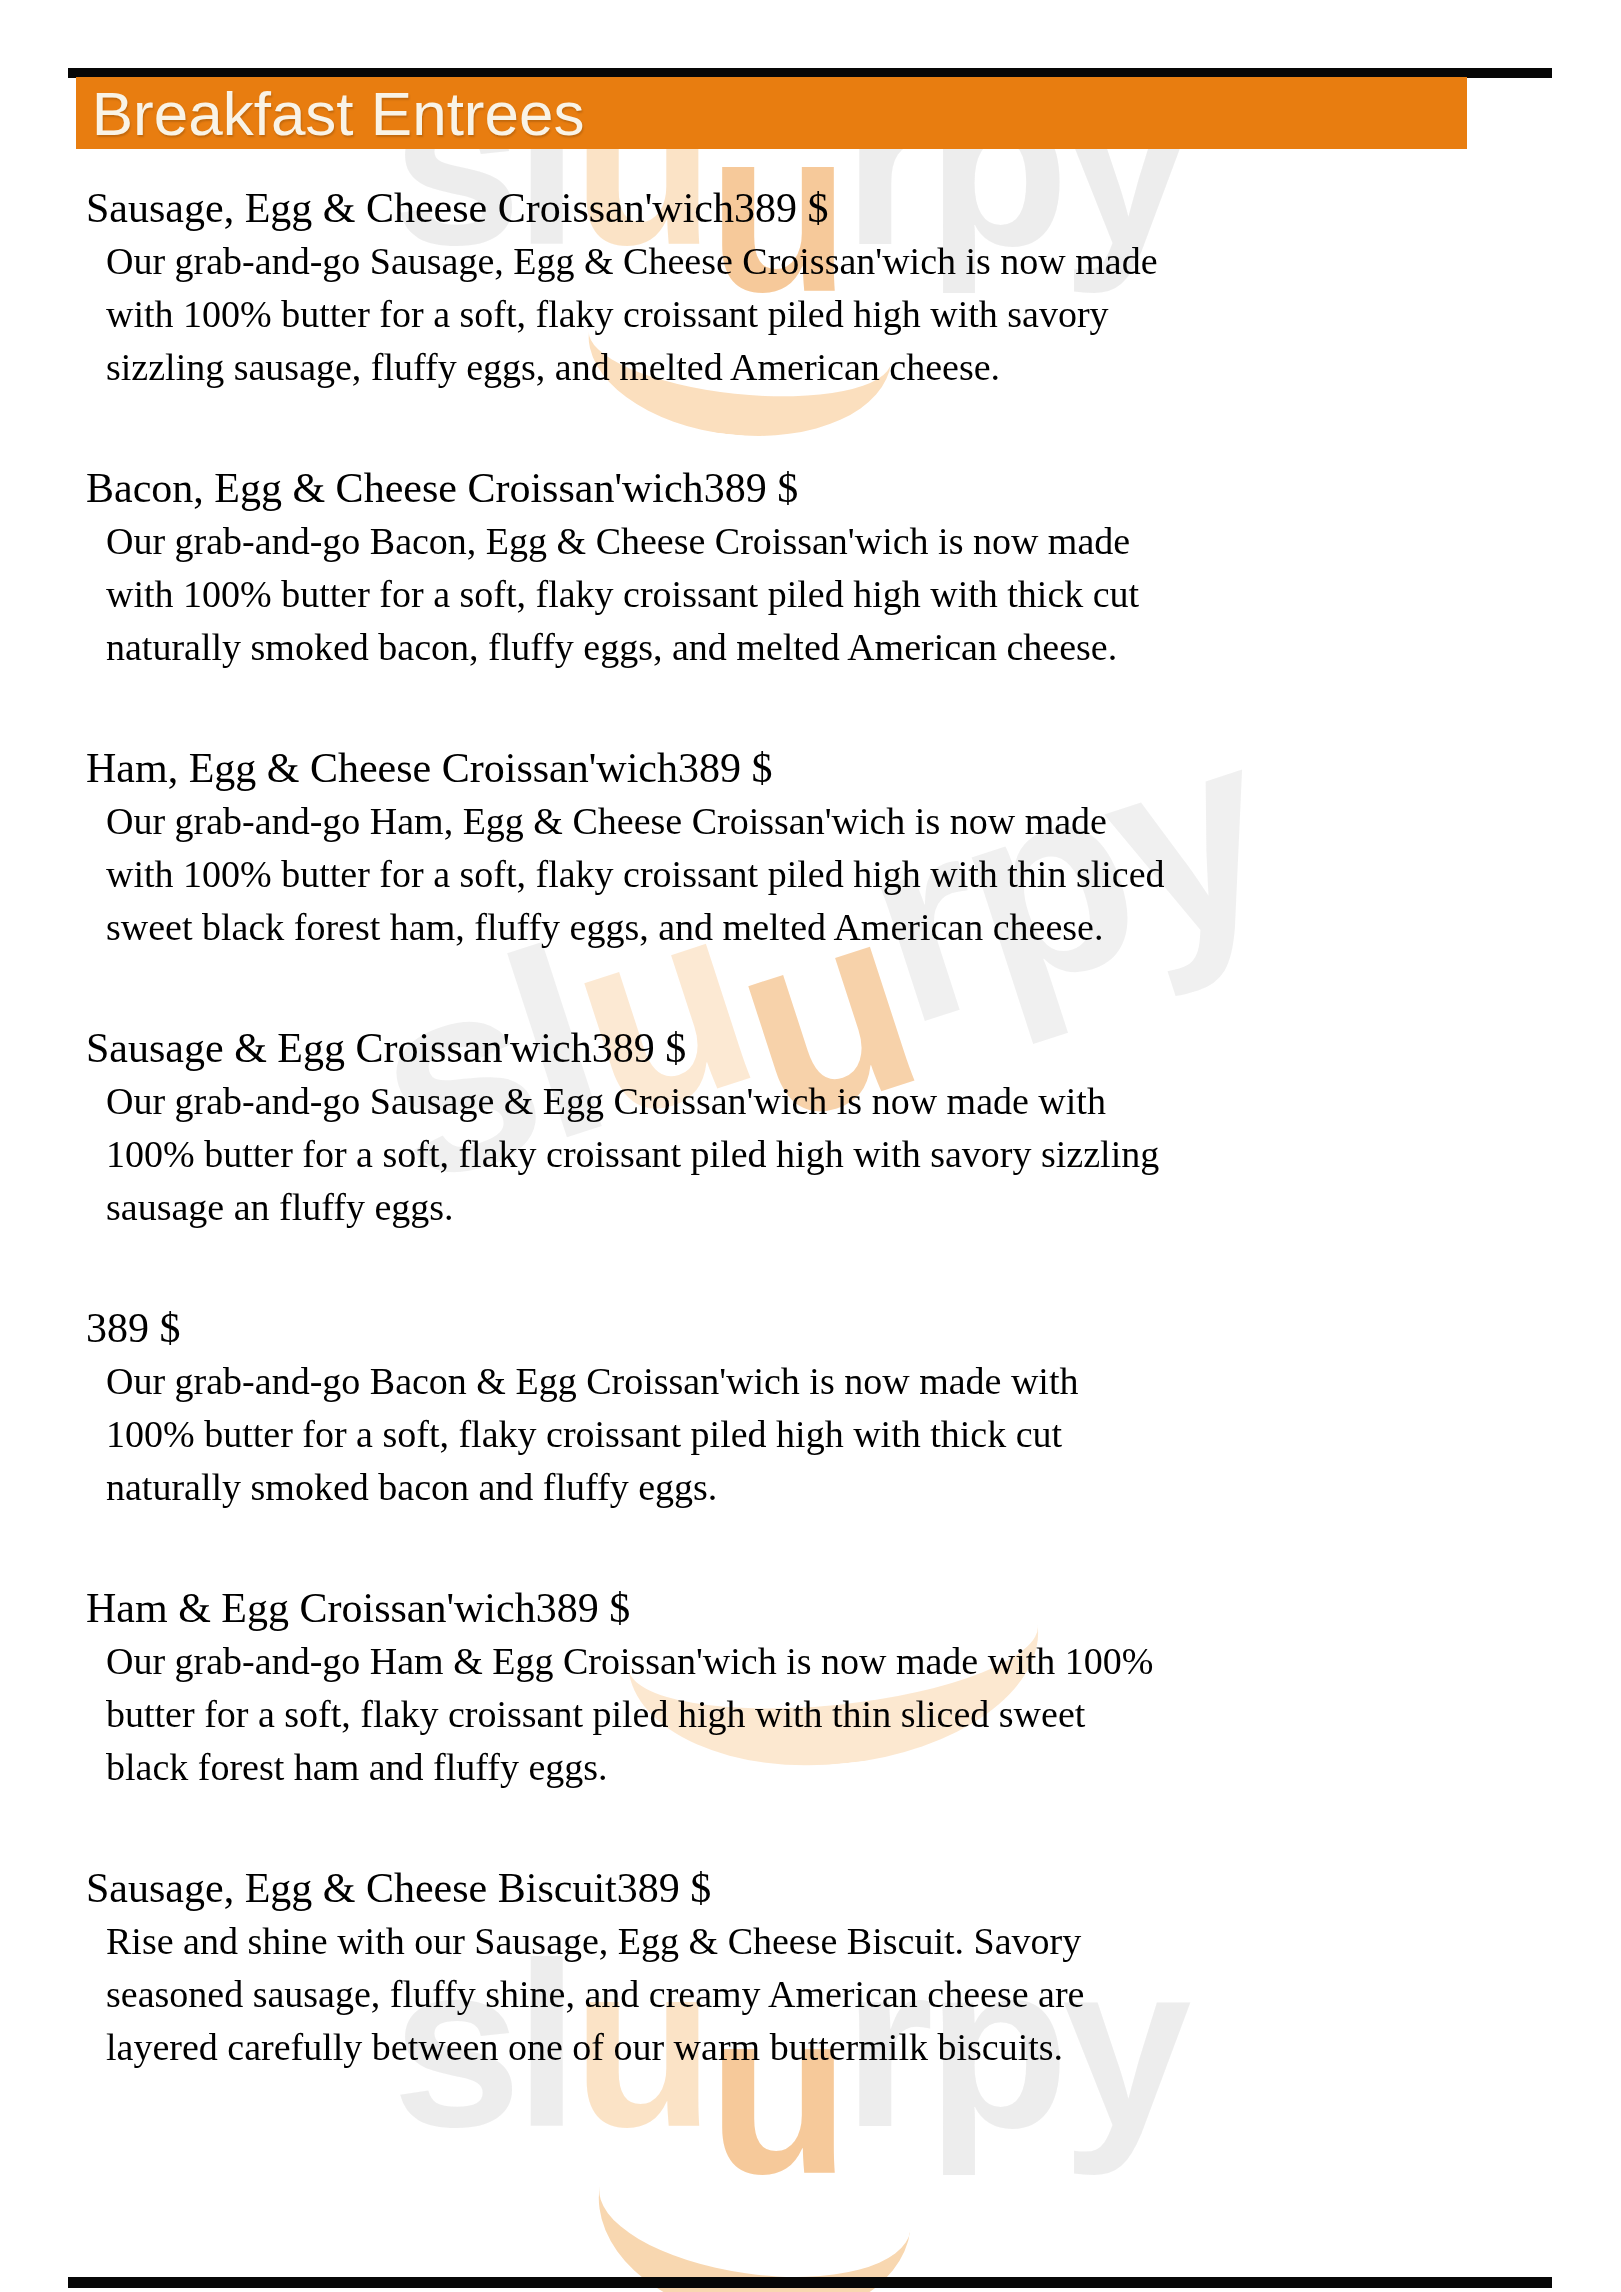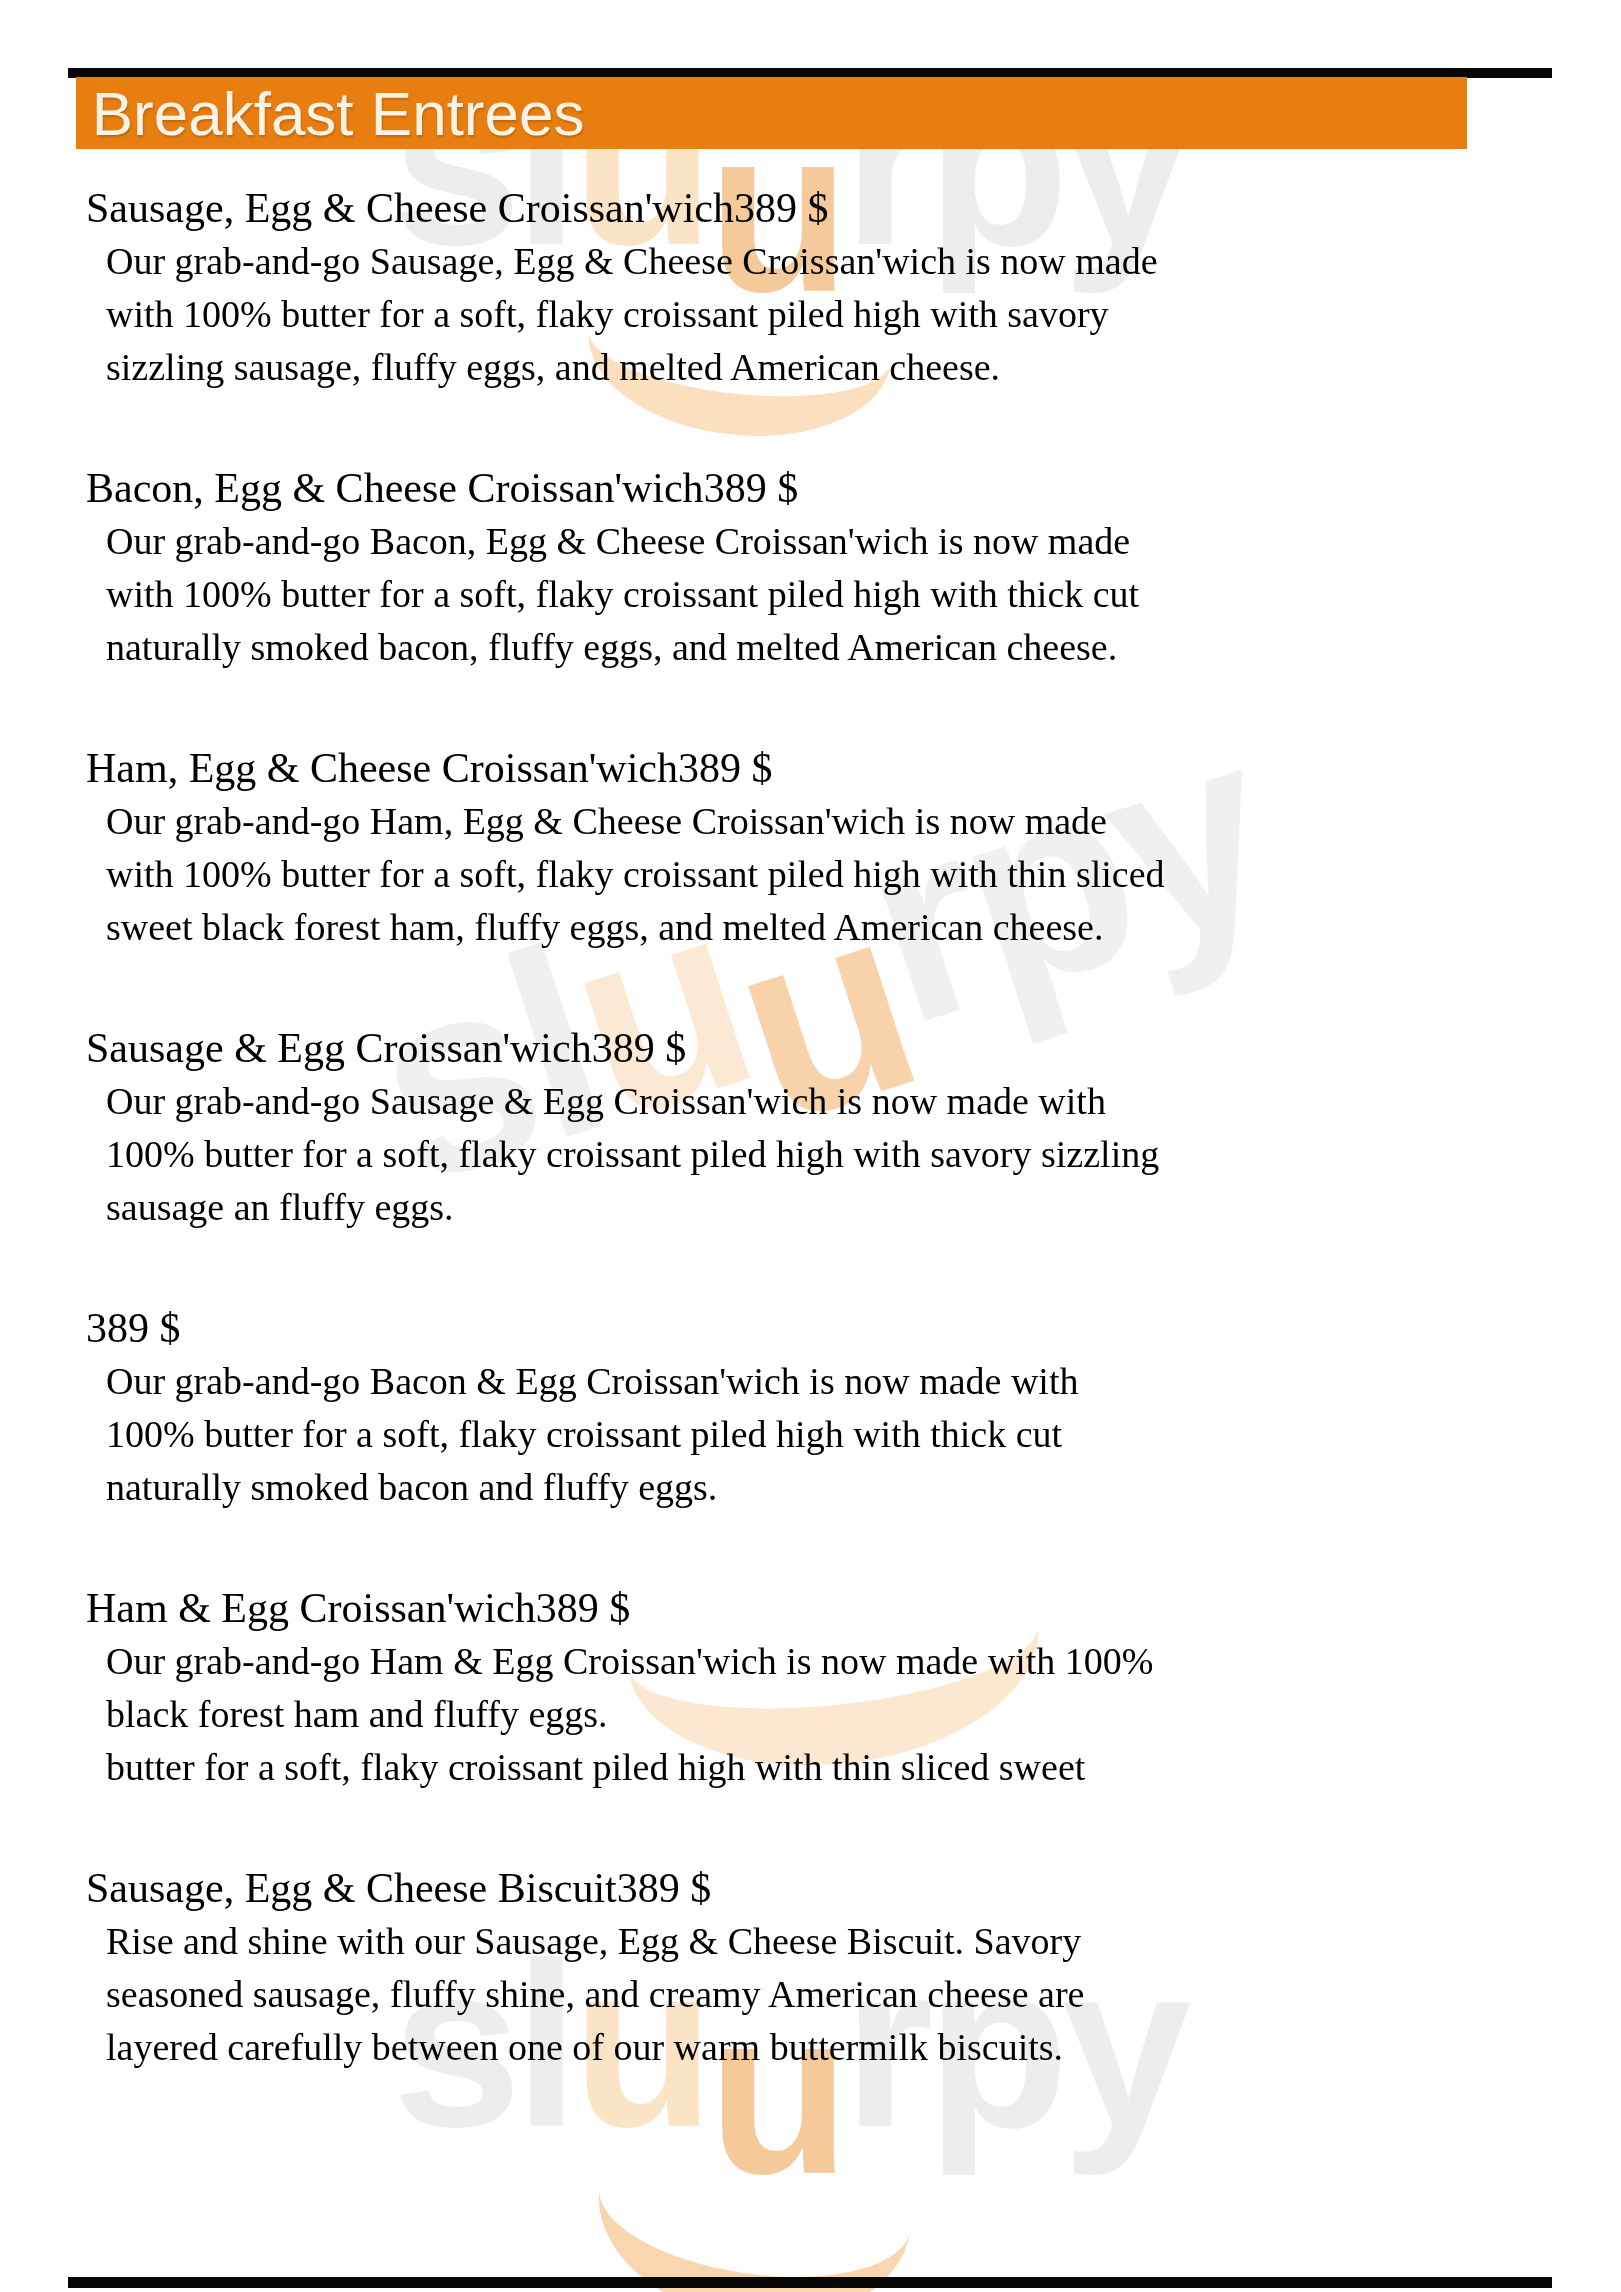--- a/index.html
+++ b/index.html
@@ -132,22 +132,22 @@
       </div>
     </div>
 
     <div class="menu-item">
       <div class="item-head">
         <span class="item-name">Ham &amp; Egg Croissan'wich</span>
         <span class="item-price">389 $</span>
       </div>
       <div>
         <div class="desc-line">Our grab-and-go Ham &amp; Egg Croissan'wich is now made with 100%</div>
+        <div class="desc-line">butter for a soft, flaky croissant piled high with thin sliced sweet</div>
         <div class="desc-line">black forest ham and fluffy eggs.</div>
-        <div class="desc-line">butter for a soft, flaky croissant piled high with thin sliced sweet</div>
       </div>
     </div>
 
     <div class="menu-item">
       <div class="item-head">
         <span class="item-name">Sausage, Egg &amp; Cheese Biscuit</span>
         <span class="item-price">389 $</span>
       </div>
       <div>
         <div class="desc-line">Rise and shine with our Sausage, Egg &amp; Cheese Biscuit. Savory</div>

